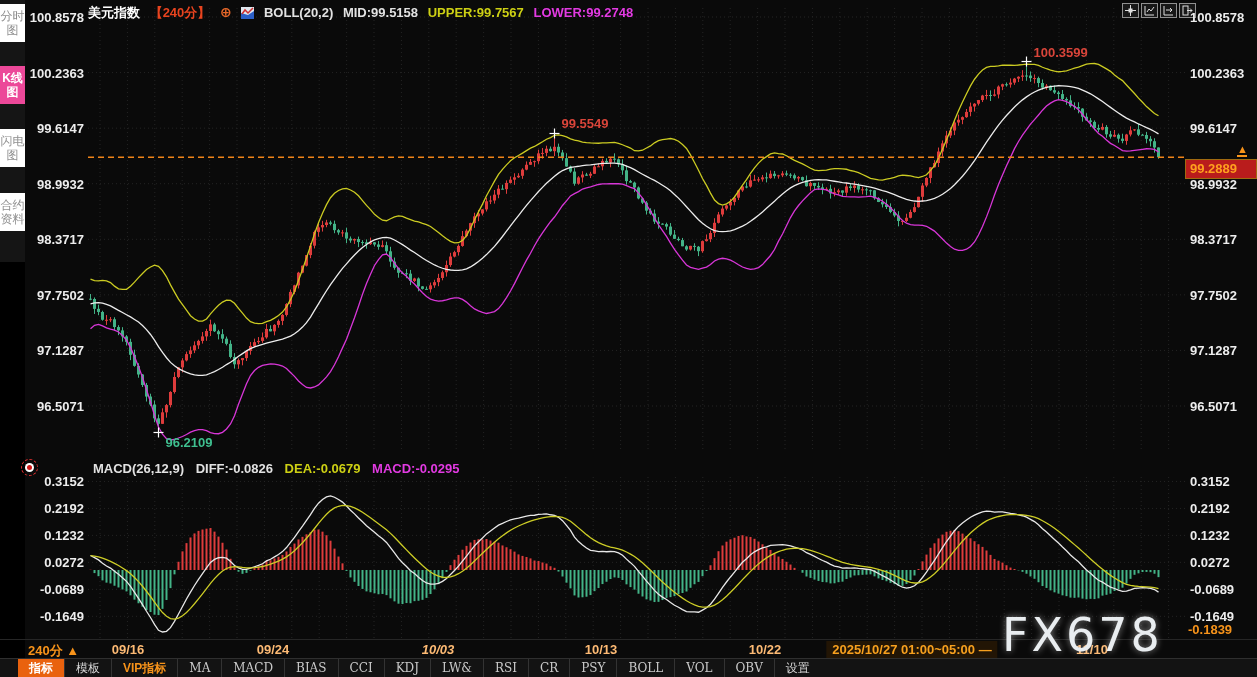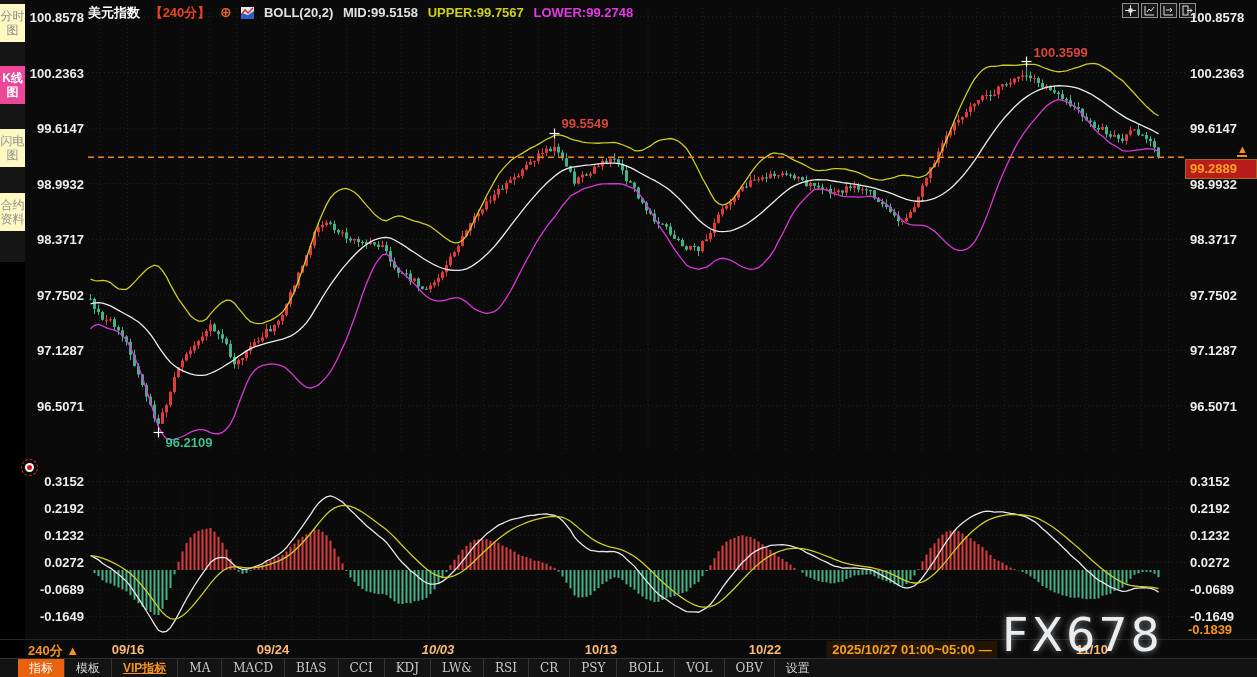--- a/index.html
+++ b/index.html
@@ -3,21 +3,21 @@
 <meta charset="utf-8">
 <style>
   html,body{margin:0;padding:0;background:#000;}
   #app{position:relative;width:1257px;height:677px;background:#0a0a0a;overflow:hidden;
        font-family:"Liberation Sans","DejaVu Sans",sans-serif;color:#e8e8e8;}
   #chart{position:absolute;left:0;top:0;pointer-events:none;}
   
   #sidebar{position:absolute;left:0;top:0;width:25px;height:677px;background:#000;}
   #sidebar .side-bg{position:absolute;left:0;top:0;width:25px;height:262px;background:#151515;}
   .side-tab{position:absolute;left:0;width:25px;text-align:center;font-size:12px;line-height:14px;
-            color:#8f8f8f;word-break:break-all;padding:5px 0;background:#fef9c3;cursor:pointer;}
+            color:#8f8f8f;word-break:break-all;padding:5px 0;background:#ffffff;cursor:pointer;}
   .side-tab.active{background:#ec4899;color:#fff;font-weight:700;}
   
   #chart-header{position:absolute;left:88px;top:4px;font-size:13px;font-weight:700;white-space:nowrap;}
   #chart-header span{margin-right:6px;}
   .hdr-symbol{color:#fff;}
   .hdr-period{color:#e8441f;}
   .hdr-plus{color:#e8682a;font-size:14px;cursor:pointer;}
   .hdr-white{color:#e2e2e2;}
   .c-yellow{color:#cdd014;}
   .c-magenta{color:#e23ae2;}
@@ -52,22 +52,22 @@
   .date-label{position:absolute;top:2px;transform:translateX(-50%);font-size:13px;font-weight:700;color:#fdba74;}
   .date-highlight{position:absolute;top:1px;transform:translateX(-50%);font-size:13px;font-weight:700;
                   color:#f7a01e;background:#221505;padding:1px 6px;white-space:nowrap;}
   #period-label{position:absolute;left:28px;top:2px;color:#f7931a;font-size:13px;font-weight:700;cursor:pointer;}
   
   #toolbar{position:absolute;left:0;top:658px;width:1257px;height:19px;background:#131313;
            border-top:1px solid #2f2f2f;display:flex;align-items:stretch;}
   .tb-item{font-size:12px;line-height:18px;padding:0 11px;color:#d6d6d6;border-left:1px solid #333;
            cursor:pointer;white-space:nowrap;}
   .tb-item:first-child{margin-left:18px;border-left:none;}
-  .tb-item.active{background:#e9620e;color:#fff;font-weight:400;}
-  .tb-item.vip{color:#f7931a;font-weight:700;text-decoration:underline;}
+  .tb-item.active{background:#e9620e;color:#fff;font-weight:700;}
+  .tb-item.vip{color:#f7931a;font-weight:700;}
   .tb-item.en{font-family:"DejaVu Serif","Liberation Serif",serif;color:#c9c9c9;}
   
   #watermark{position:absolute;left:1002px;top:608px;font-size:46px;font-weight:400;letter-spacing:3px;
              color:#e9edf0;text-shadow:0 0 7px rgba(255,255,255,.5);font-family:"DejaVu Sans",sans-serif;}
 </style>
 </head>
 <body>
 
 <div id="app">
 
@@ -1080,20 +1080,26 @@
     </div>
 
   <div id="price-arrow">▲<span class="bar"></span></div>
   <div id="price-tag">99.2889</div>
 
   <div id="macd-gear">
       <span class="ring">
         <span class="dot"></span>
       </span>
     </div>
+  <div id="macd-header">
+    <span class="hdr-white">MACD(26,12,9)</span>
+    <span class="hdr-white">DIFF:-0.0826</span>
+    <span class="c-yellow">DEA:-0.0679</span>
+    <span class="c-magenta">MACD:-0.0295</span>
+  </div>
   <div id="macd-current">-0.1839</div>
 
   <div id="date-row">
     <div id="period-label">240分 ▲</div>
   <div class="date-label" style="left: 128px;">09/16</div>
       <div class="date-label" style="left: 273px;">09/24</div>
       <div class="date-label" style="left: 438px; font-style: italic;">10/03</div>
       <div class="date-label" style="left: 601px;">10/13</div>
       <div class="date-label" style="left: 765px;">10/22</div>
       <div class="date-label" style="left: 1092px;">11/10</div>

